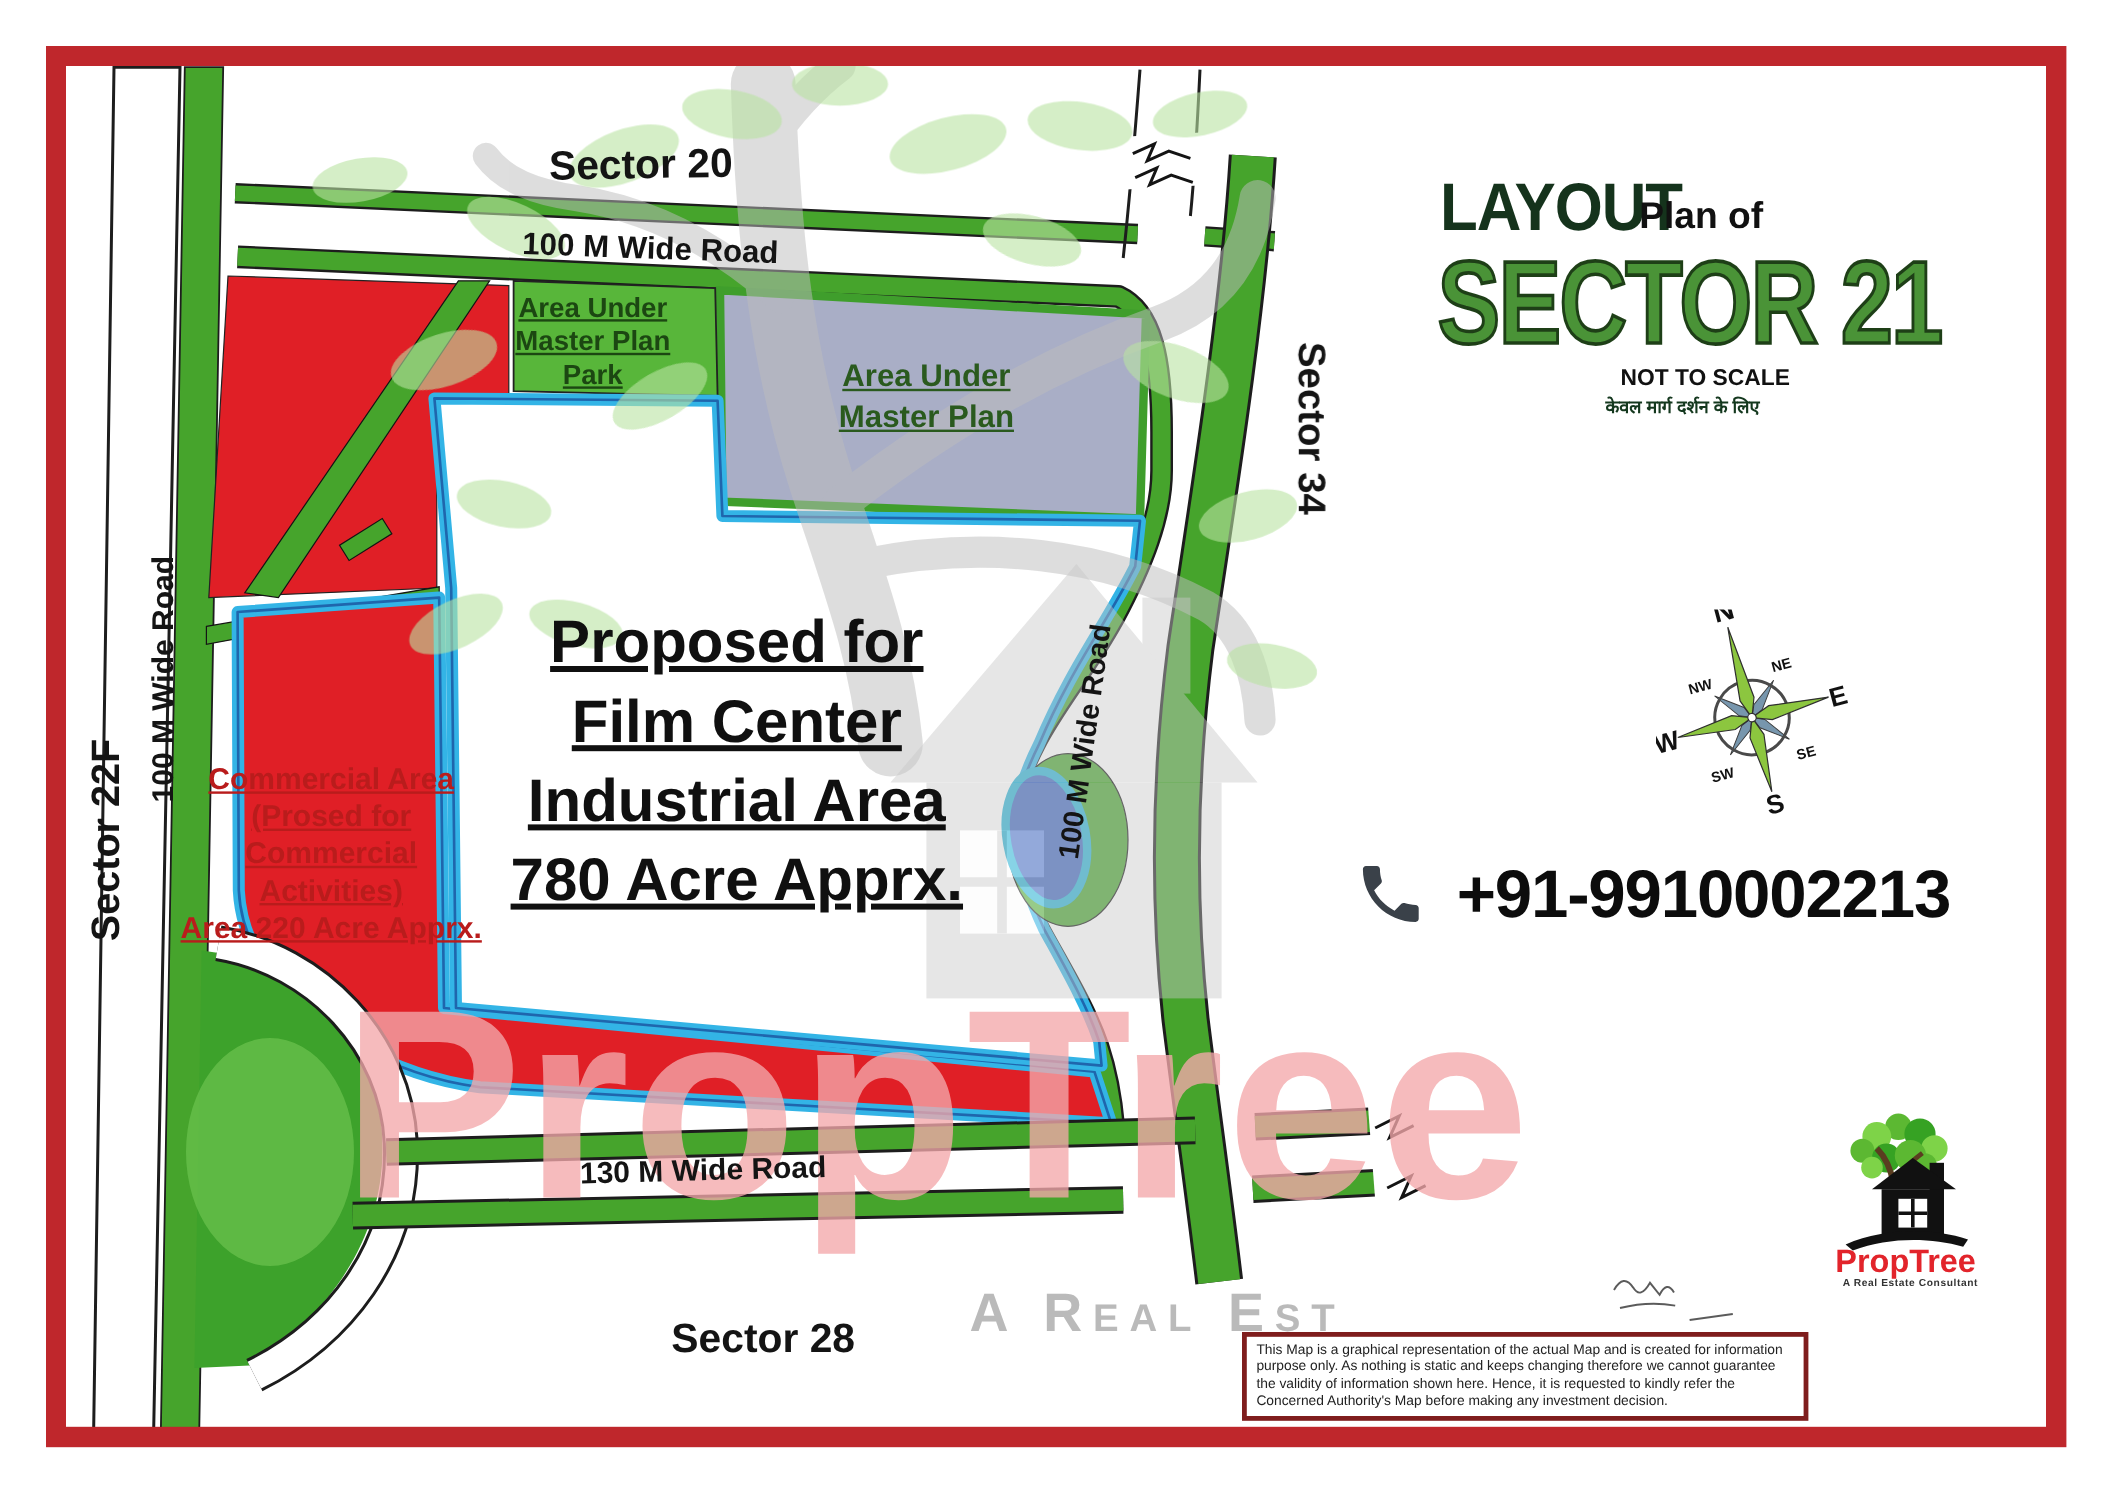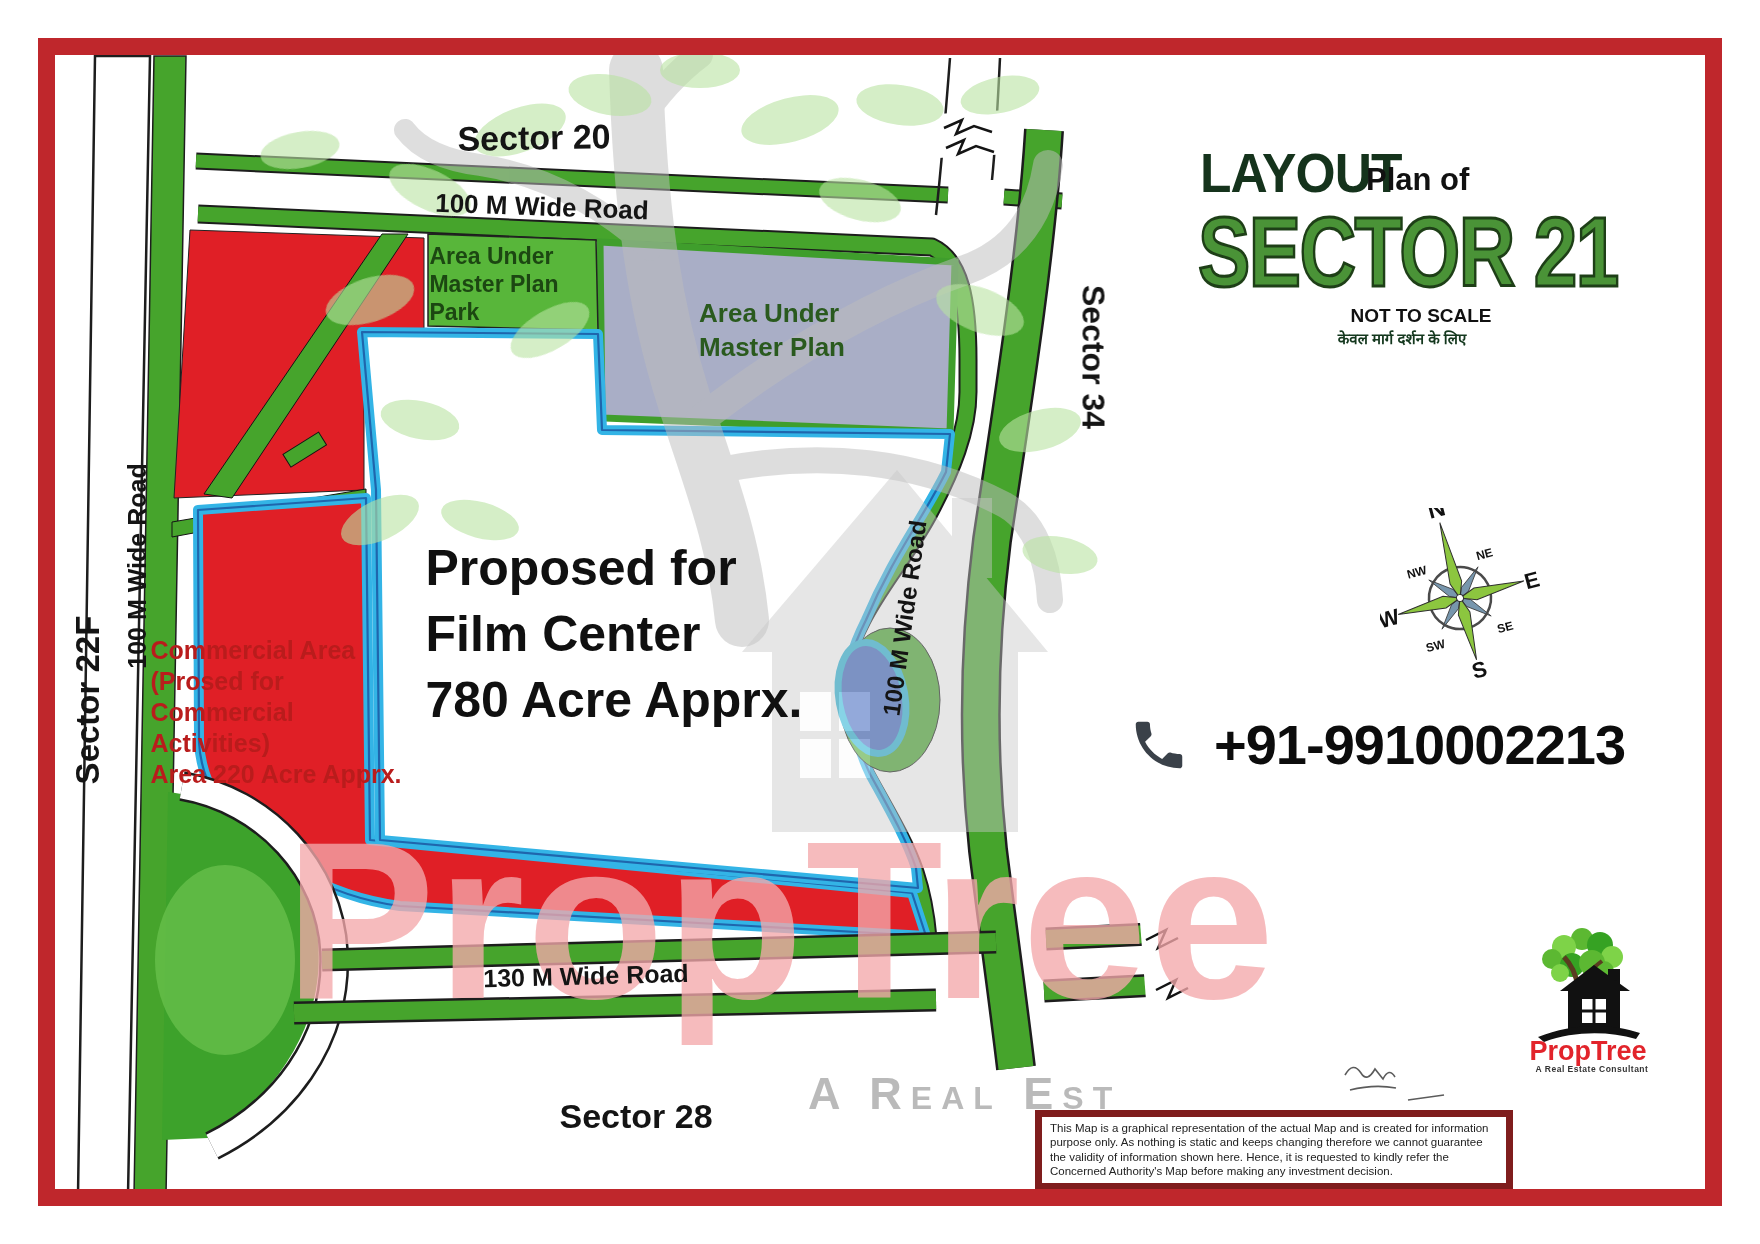--- a/index.html
+++ b/index.html
@@ -2,22 +2,22 @@
 <html><head>
 <meta charset="utf-8">
 <style>
   html,body{margin:0;padding:0;background:#fff;}
   .canvas{position:relative;width:1760px;height:1244px;background:#fff;overflow:hidden;
           font-family:"Liberation Sans",sans-serif;}
   .frame{position:absolute;inset:38px;border:17px solid #bf272c;z-index:6;pointer-events:none;}
   svg.mapsvg{position:absolute;left:0;top:0;z-index:1;}
   .lbl{position:absolute;font-weight:bold;color:#141414;white-space:nowrap;z-index:3;
        transform:translate(-50%,-50%);}
-  .multiline{position:absolute;z-index:3;font-weight:bold;
-       transform:translate(-50%,-50%);white-space:nowrap;}
+  .multiline{position:absolute;z-index:3;text-align:center;font-weight:bold;
+       transform:translate(-50%,-50%);white-space:nowrap;text-decoration:underline;}
   .wm-brand{position:absolute;left:285px;top:808px;z-index:2;font-size:225px;font-weight:800;
        letter-spacing:2px;line-height:1;color:rgba(243,168,170,0.78);white-space:nowrap;}
   .wm-tag{position:absolute;left:808px;top:1068px;z-index:2;font-size:45px;font-weight:600;
        font-variant:small-caps;letter-spacing:9px;color:rgba(178,178,178,0.9);white-space:nowrap;}
   .credit{position:absolute;left:1448px;top:110px;z-index:3;width:250px;font-size:20px;
        font-weight:bold;line-height:1.2;color:#111;}
   .t-layout{position:absolute;left:1200px;top:140px;z-index:3;font-size:56px;font-weight:900;
        color:#15331c;letter-spacing:-1px;transform:scaleX(.92);transform-origin:left top;}
   .t-planof{position:absolute;left:1366px;top:162px;z-index:3;font-size:31px;font-weight:700;color:#111;}
   .t-sector{position:absolute;left:1198px;top:196px;z-index:3;font-size:98px;font-weight:900;
@@ -26,21 +26,21 @@
   .t-nts{position:absolute;left:1421px;top:305px;z-index:3;font-size:19px;font-weight:800;color:#111;
        transform:translate(-50%,0);}
   .t-hindi{position:absolute;left:1402px;top:328px;z-index:3;font-size:15px;font-weight:700;color:#14381e;
        transform:translate(-50%,0);white-space:nowrap;}
   .phone-row{position:absolute;left:1128px;top:712px;z-index:3;display:flex;align-items:center;gap:24px;}
   .phone-num{font-size:56px;font-weight:800;color:#0c0c0c;letter-spacing:-1px;}
   .logo-brand{position:absolute;left:1588px;top:1036px;z-index:3;transform:translate(-50%,0);
        font-size:27px;font-weight:800;color:#e2242b;white-space:nowrap;}
   .logo-tag{position:absolute;left:1592px;top:1064px;z-index:3;transform:translate(-50%,0);
        font-size:8.5px;font-weight:700;color:#333;letter-spacing:.5px;white-space:nowrap;}
-  .disclaimer{position:absolute;left:1035px;top:1110px;z-index:3;width:448px;border:7px solid #7f1d1d;
+  .disclaimer{position:absolute;left:1035px;top:1110px;z-index:3;width:448px;border:4px solid #7f1d1d;
        padding:4px 8px;font-size:11.5px;line-height:1.25;color:#222;background:rgba(255,255,255,.85);}
   .compass{position:absolute;left:1380px;top:508px;z-index:3;}
 </style>
 </head>
 <body>
 
 <div class="canvas">
 
   <svg class="mapsvg" width="1760" height="1244" viewBox="0 0 1760 1244">
 
@@ -193,20 +193,21 @@
   </div>
 
   <div class="multiline" style="left:772px;top:330px;font-size:26px;line-height:34px;color:#2a5a1e;">
     <div>Area Under</div>
     <div>Master Plan</div>
   </div>
 
   <div class="multiline" style="left:614px;top:634px;font-size:50px;line-height:66px;color:#101010;">
     <div>Proposed for</div>
     <div>Film Center</div>
+    <div>Industrial Area</div>
     <div>780 Acre Apprx.</div>
   </div>
 
   <div class="multiline" style="left:276px;top:712px;font-size:25px;line-height:31px;color:#b91c1c;">
     <div>Commercial Area</div>
     <div>(Prosed for</div>
     <div>Commercial</div>
     <div>Activities)</div>
     <div>Area 220 Acre Apprx.</div>
   </div>

